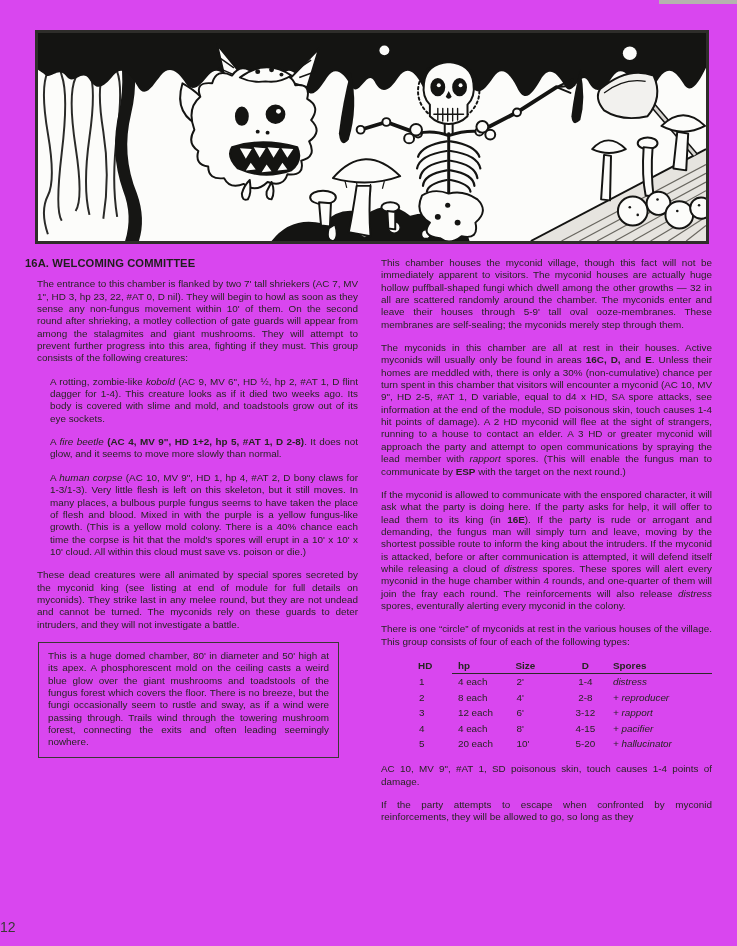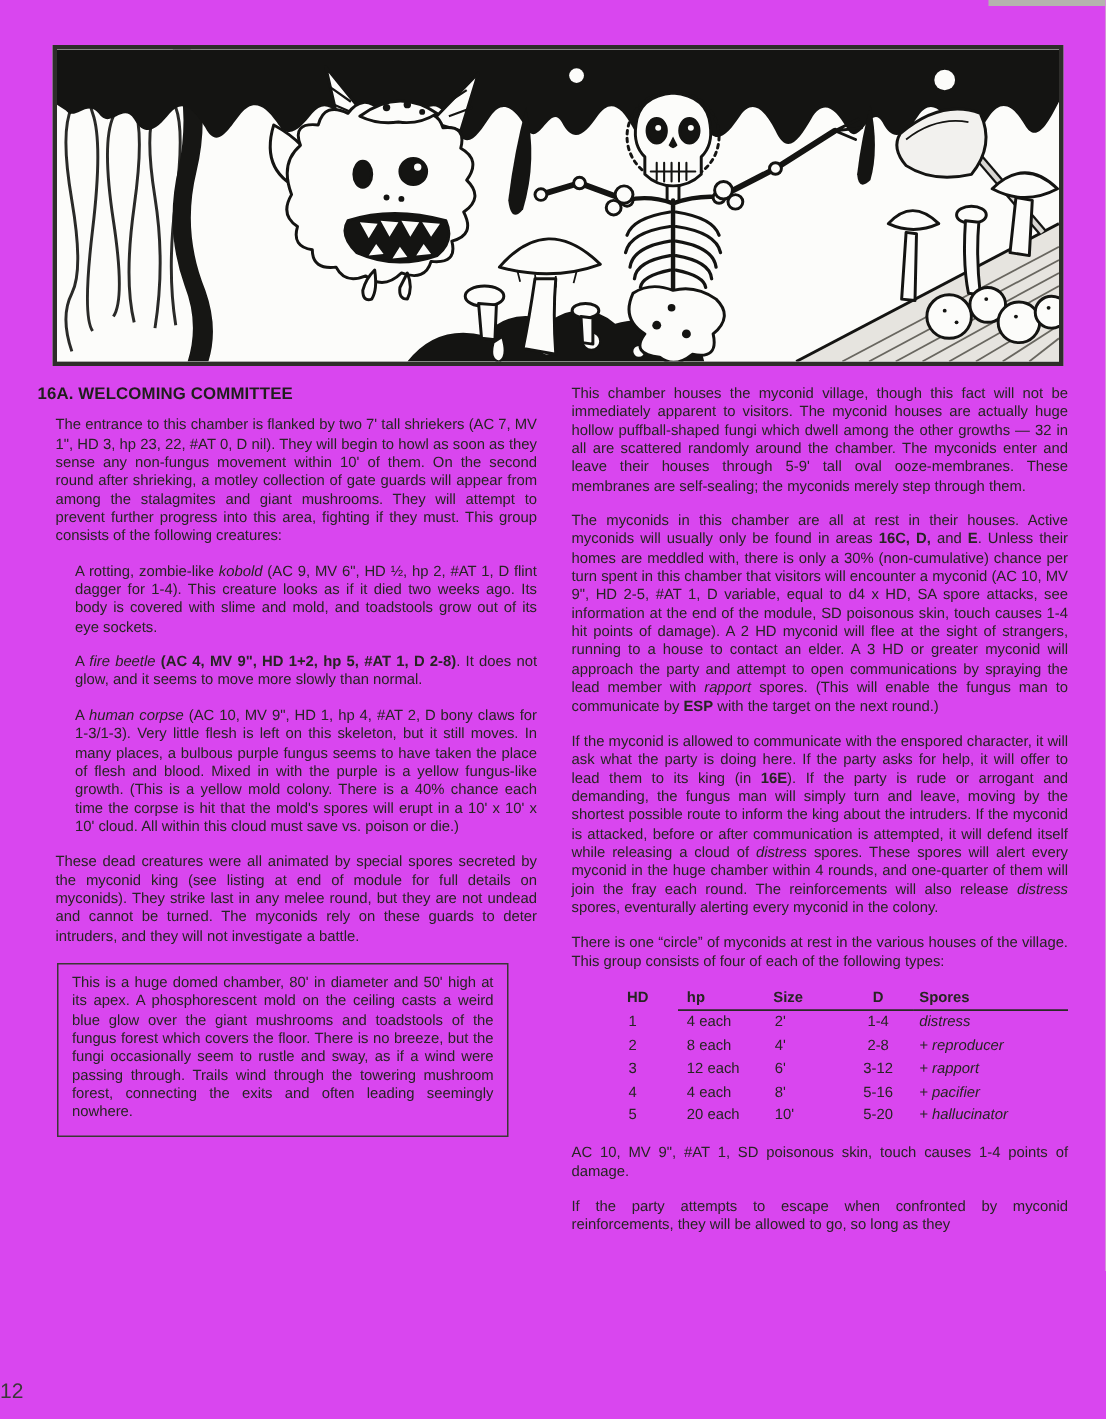--- a/index.html
+++ b/index.html
@@ -242,21 +242,21 @@
           <td class="c-hd">3</td>
           <td class="c-hp">12 each</td>
           <td class="c-size">6'</td>
           <td class="c-d">3-12</td>
           <td class="c-spores">+ rapport</td>
         </tr>
         <tr>
           <td class="c-hd">4</td>
           <td class="c-hp">4 each</td>
           <td class="c-size">8'</td>
-          <td class="c-d">5-16</td>
+          <td class="c-d">4-15</td>
           <td class="c-spores">+ pacifier</td>
         </tr>
         <tr>
           <td class="c-hd">5</td>
           <td class="c-hp">20 each</td>
           <td class="c-size">10'</td>
           <td class="c-d">5-20</td>
           <td class="c-spores">+ hallucinator</td>
         </tr>
       </tbody>

